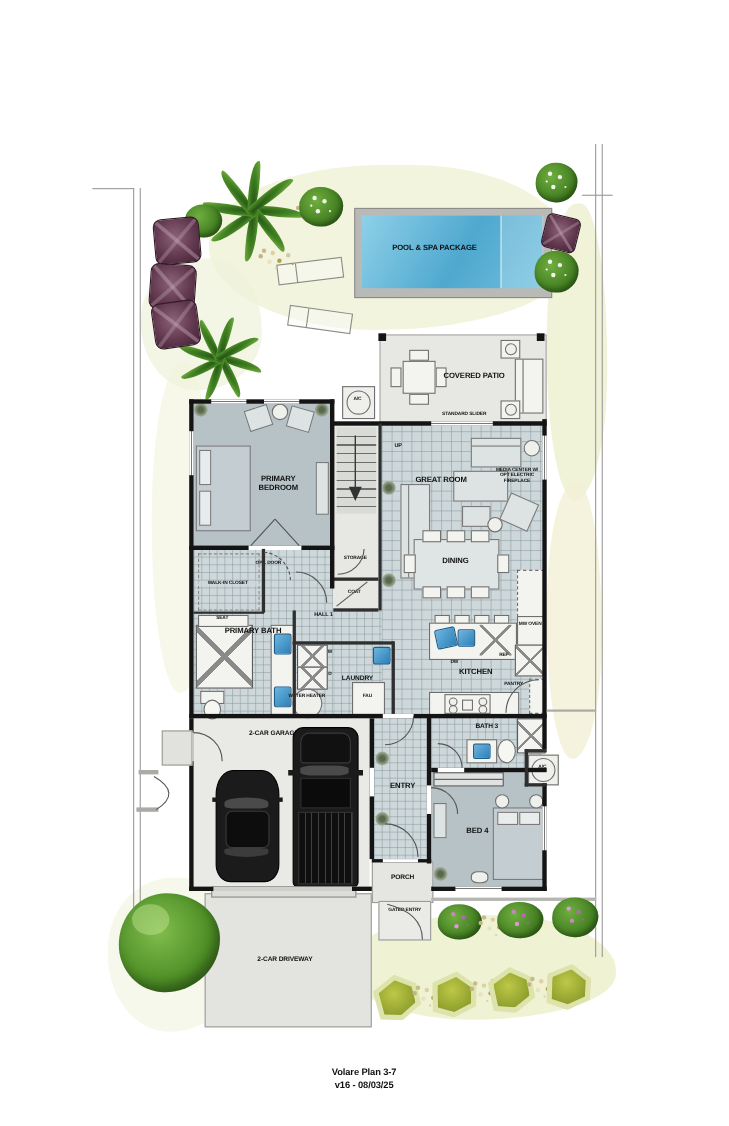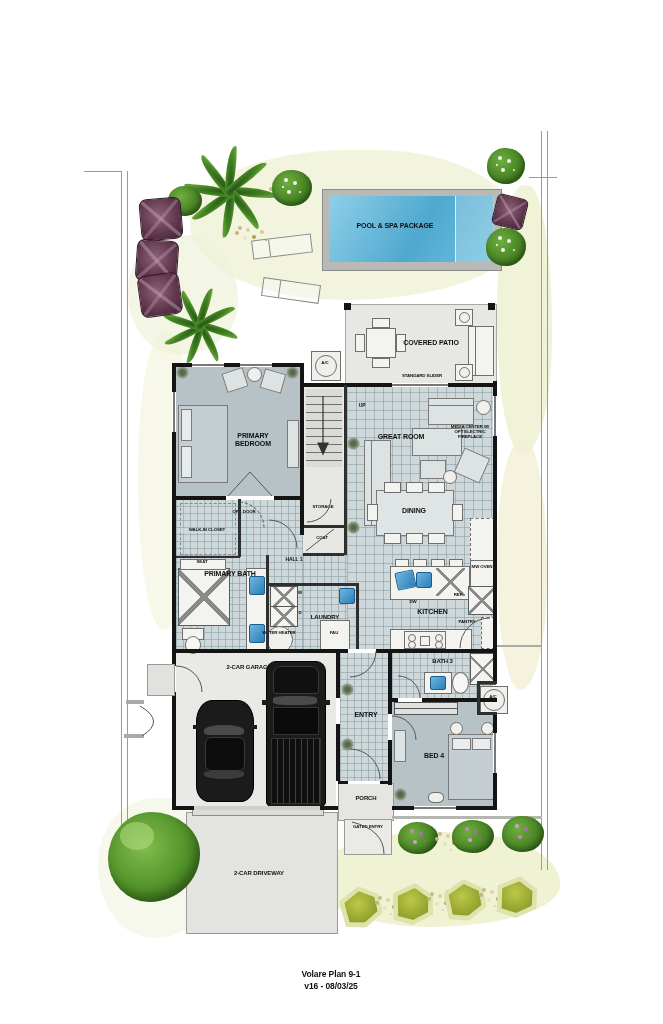--- a/index.html
+++ b/index.html
@@ -406,16 +406,16 @@
     </div>
   <div class="a speck" style="left:430px;top:892px"></div>
   <div class="a hexo" style="left:444px;top:879px;width:42px;height:42px;transform:rotate(-5deg)">
       <div class="hexi"></div>
     </div>
   <div class="a speck" style="left:482px;top:888px"></div>
   <div class="a hexo" style="left:496px;top:876px;width:42px;height:42px;transform:rotate(9deg)">
       <div class="hexi"></div>
     </div>
 
-  <div class="a lbl f8" style="left:281px;top:970px;width:100px">Volare Plan 9-1</div>
+  <div class="a lbl f8" style="left:281px;top:970px;width:100px">Volare Plan 3-7</div>
   <div class="a lbl f8" style="left:281px;top:982px;width:100px">v16 - 08/03/25</div>
 
 </div>
 
 </body></html>

